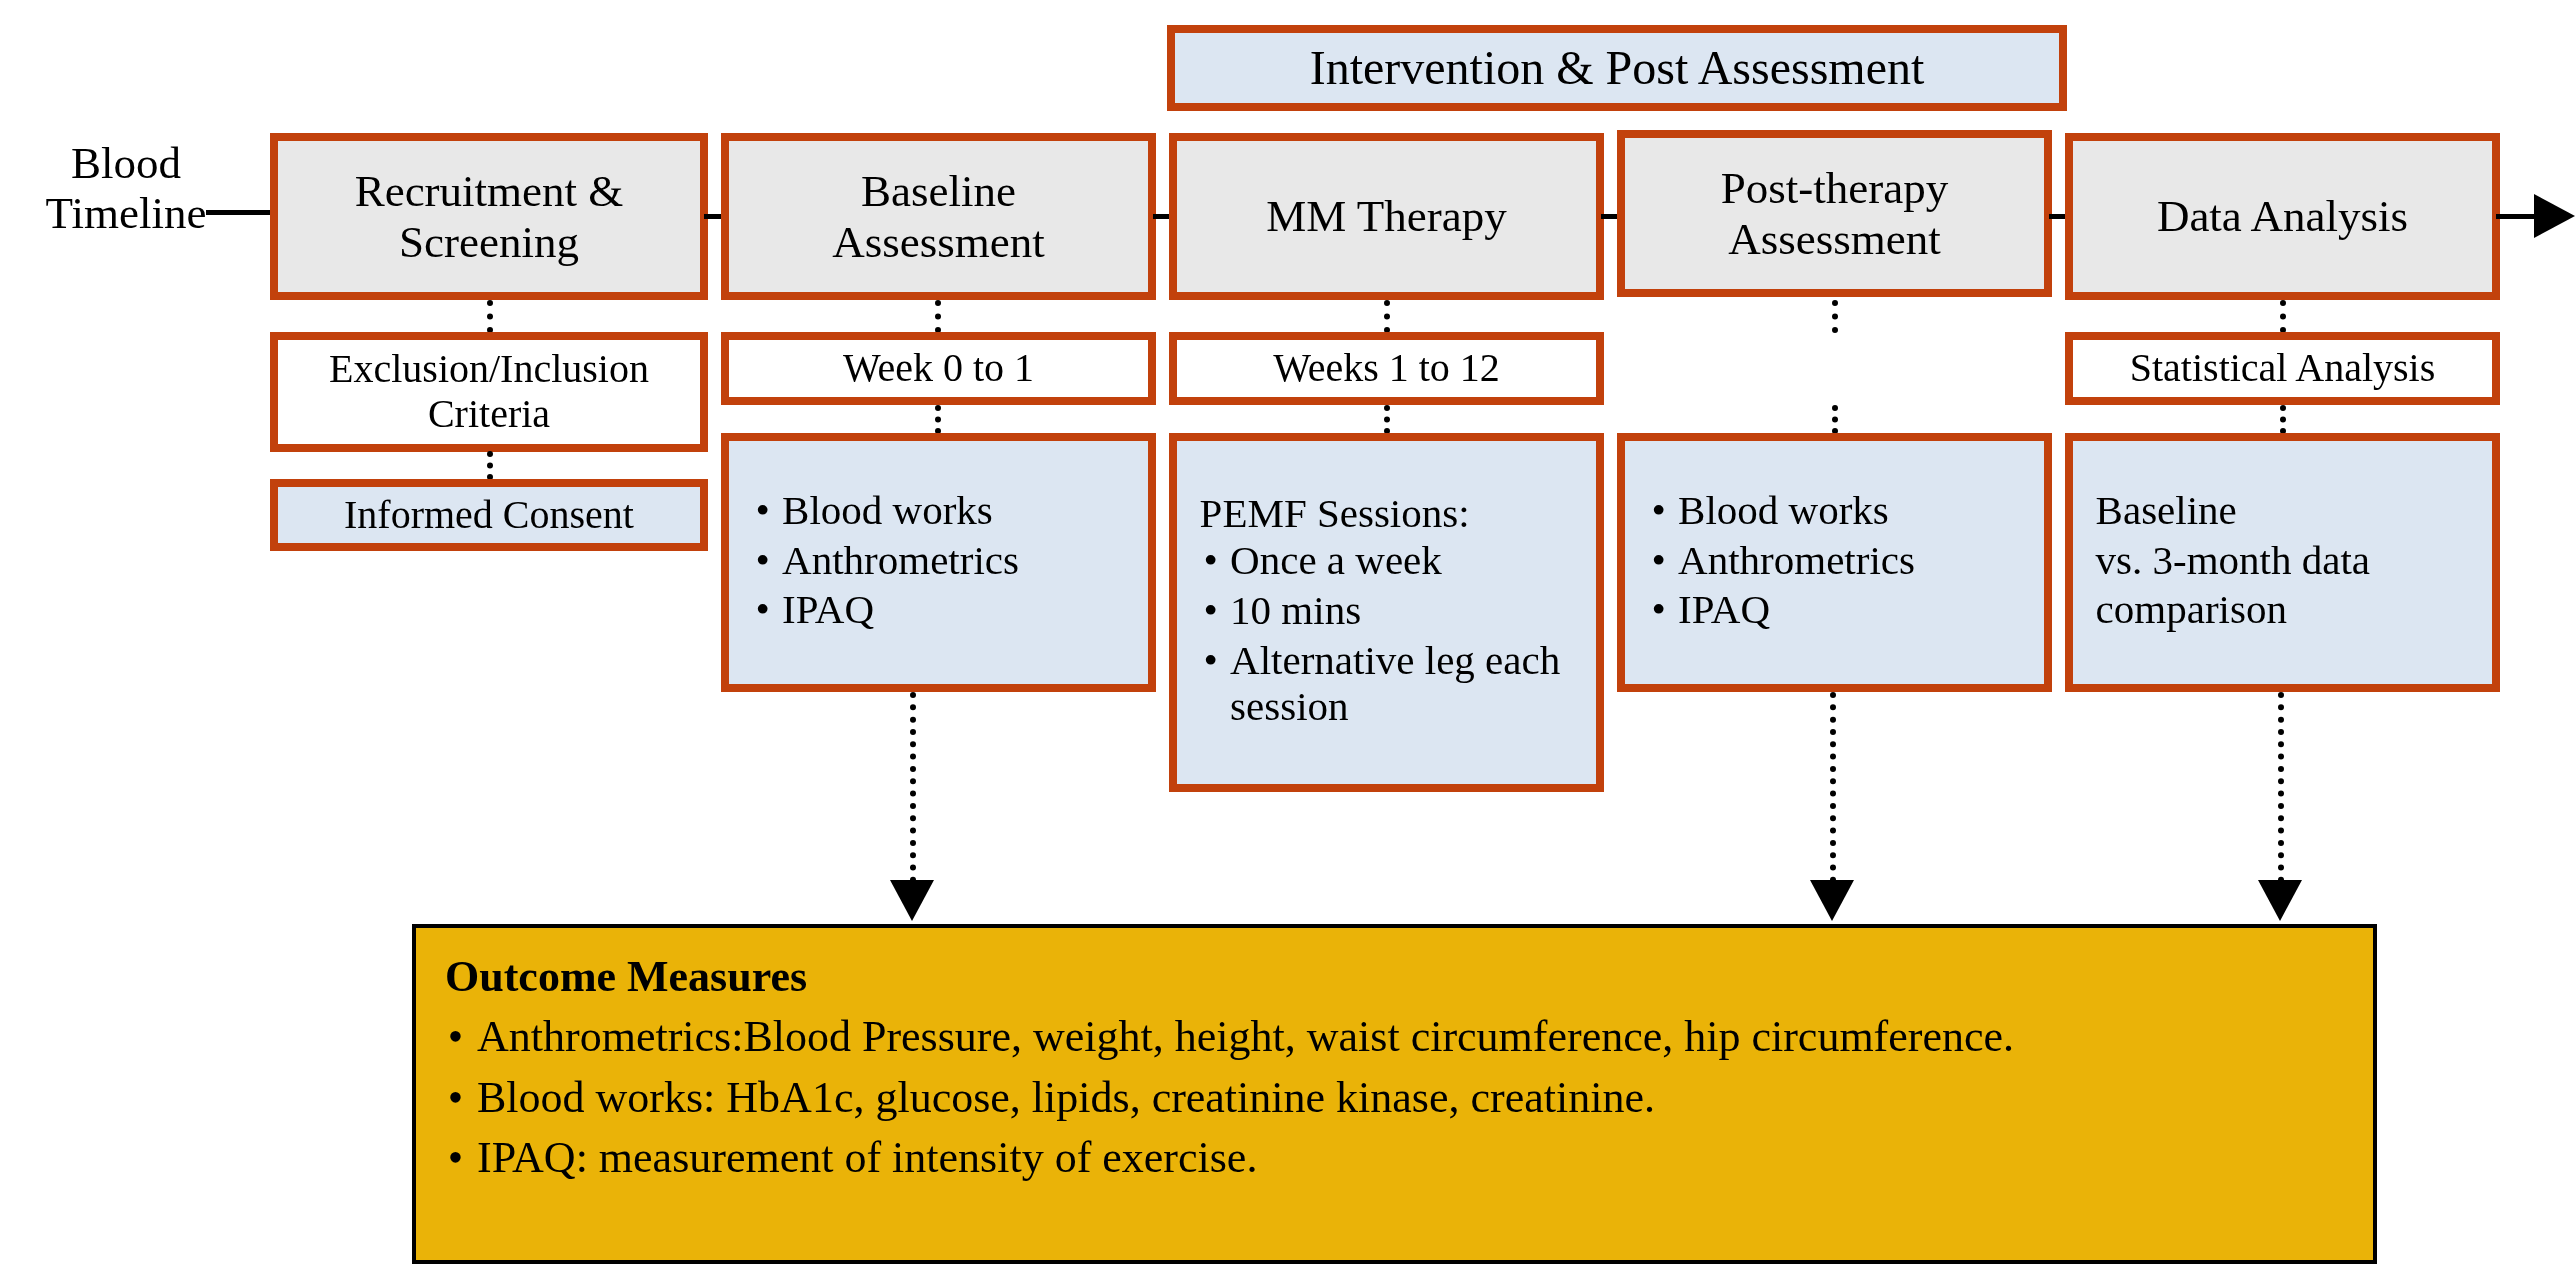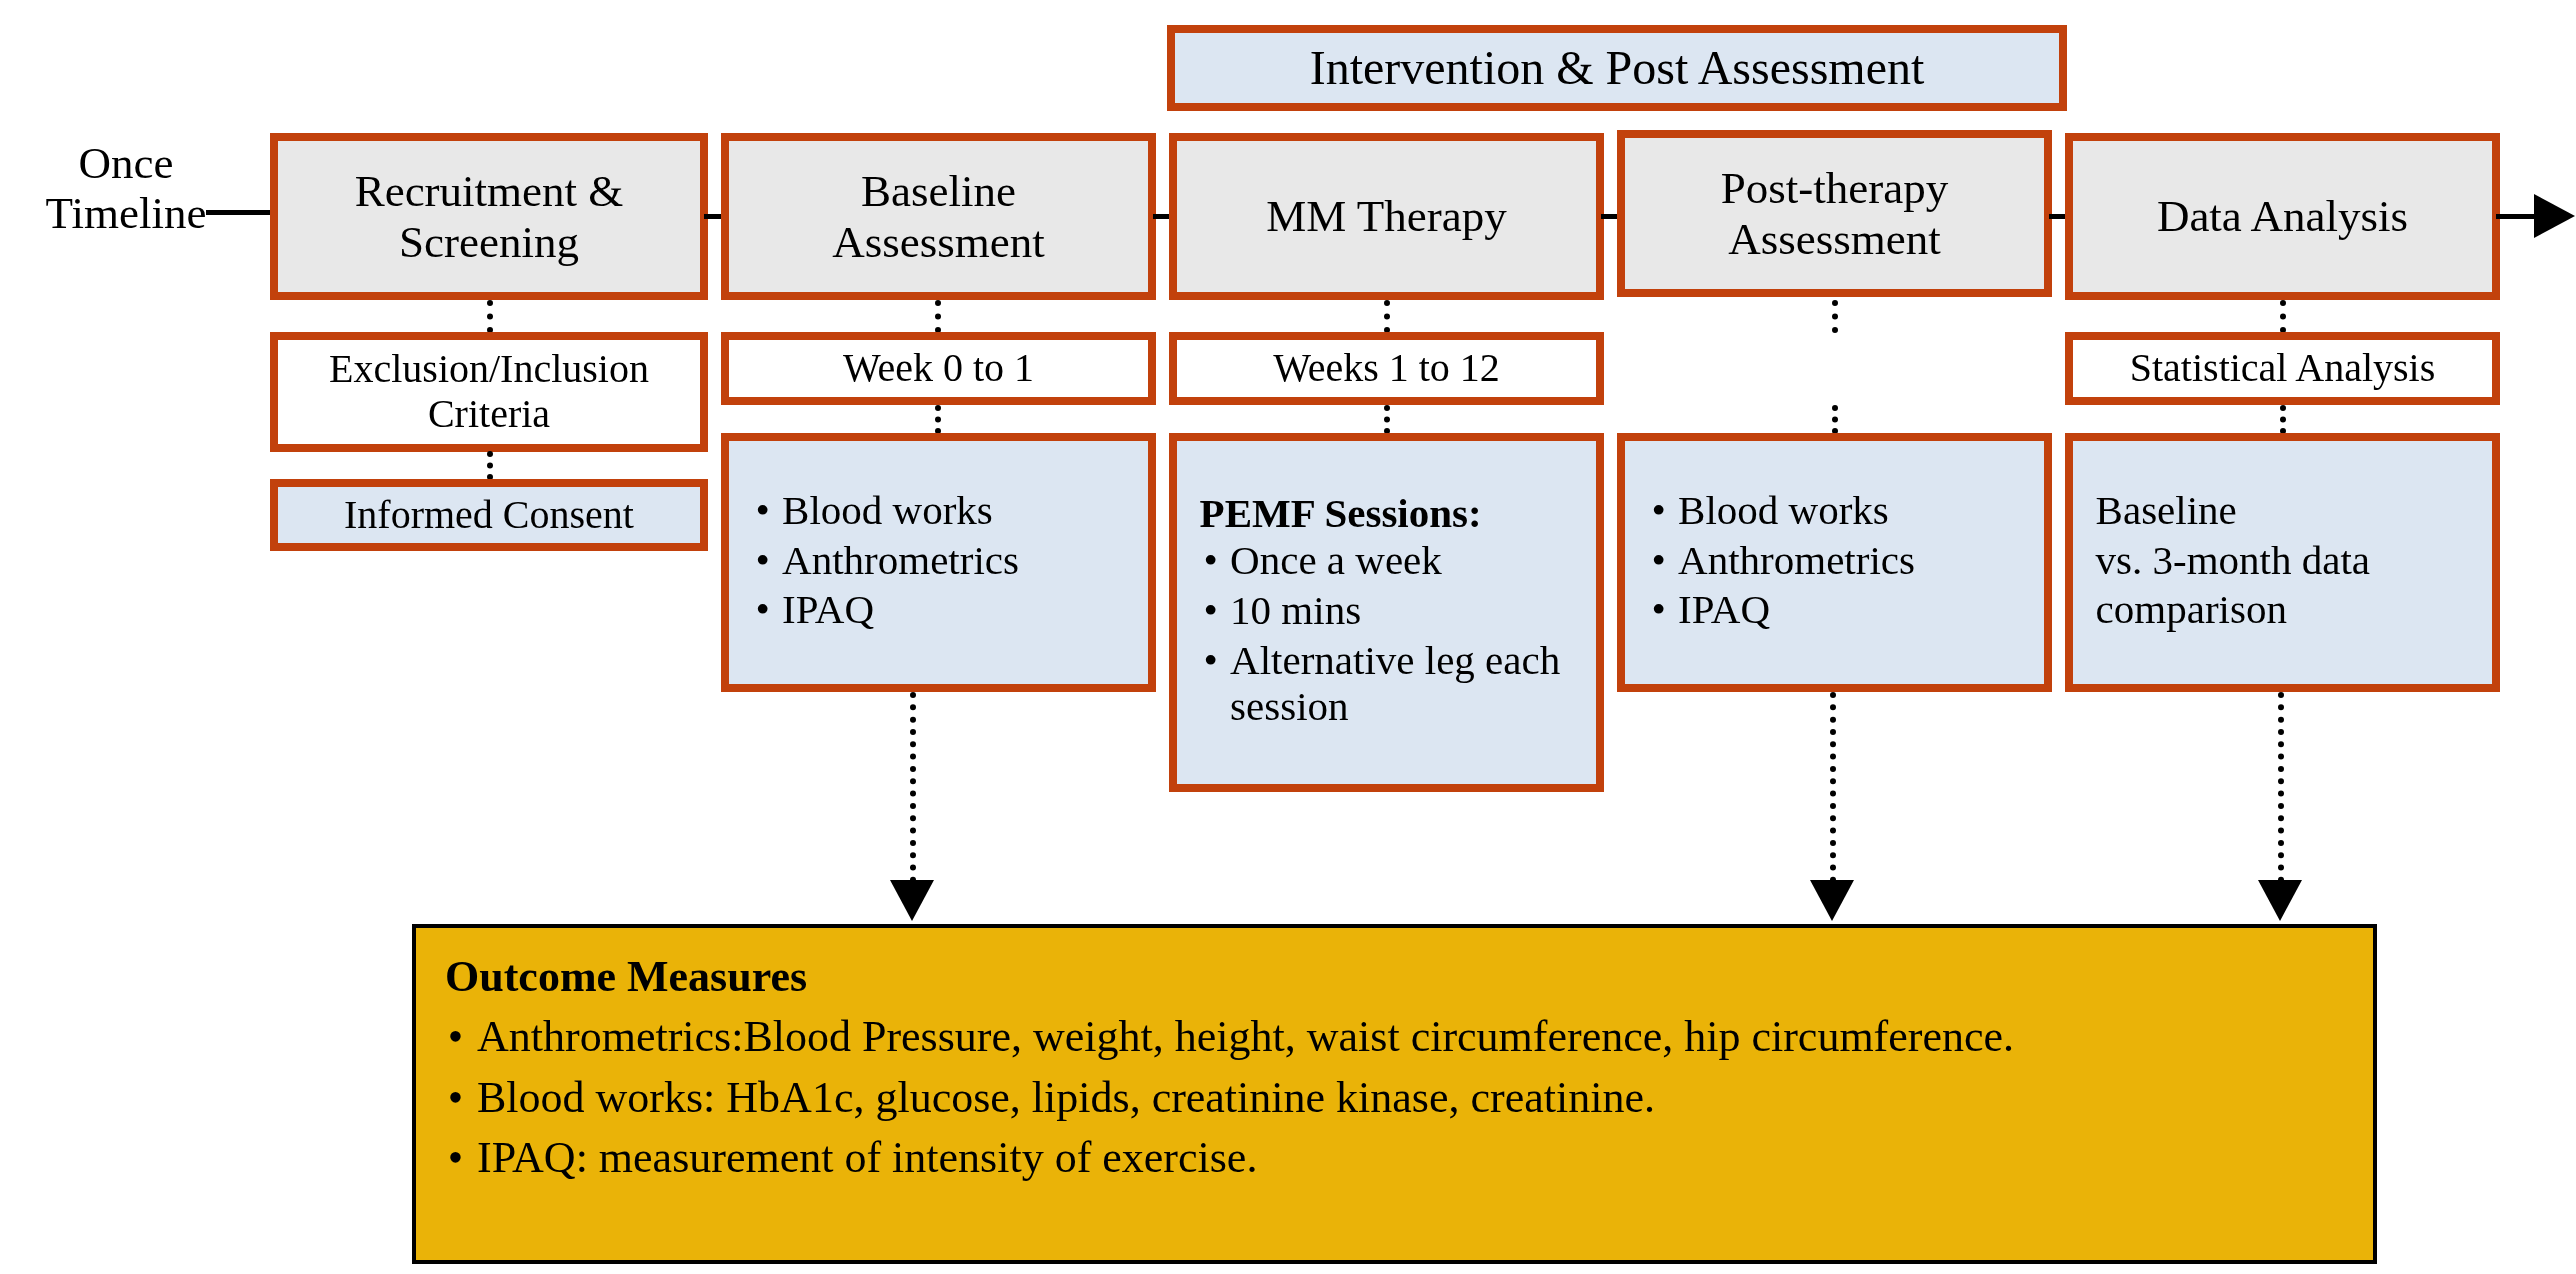--- a/index.html
+++ b/index.html
@@ -36,21 +36,21 @@
   .detail-text   { font-size: 41px; }
   .banner-text   { font-size: 48px; }
 
   .bullets {
     display: block;
     text-align: left;
     width: 100%;
     padding: 0 0 0 22.6px;
     box-sizing: border-box;
   }
-  .bullets .hdr { display: block; margin-bottom: 1.3px; font-weight: bold; }
+  .bullets .hdr { display: block; margin-bottom: 1.3px; }
   .bullets .li {
     display: block;
     padding-left: 30.5px;
     position: relative;
     margin: 0 0 4px 0;
   }
   .bullets .li::before {
     content: "\2022";
     position: absolute;
     left: 4px;
@@ -128,21 +128,21 @@
     left: 2.7px;
     top: 0;
   }
 </style>
 </head>
 <body>
 
 <div id="stage">
 
   <div id="timeline-label">
-    <div>Once</div>
+    <div>Blood</div>
     <div>Timeline</div>
   </div>
 
   <div class="hline" style="left:206px; top:210px; width:66px;"></div>
 
   <div class="box blue banner-text" style="left:1167px; top:25px; width:900px; height:86px;">
     <span>Intervention &amp; Post Assessment</span>
   </div>
 
   <div class="box grey stage-title" style="left:270px; top:133px; width:438px; height:167px; flex-direction:column;">

